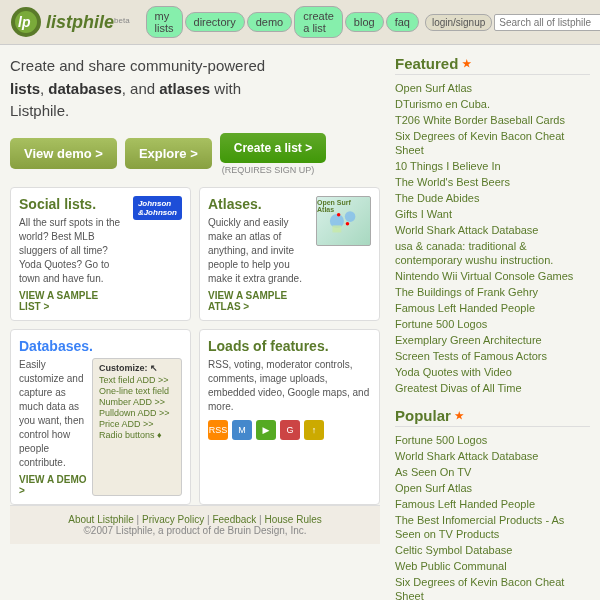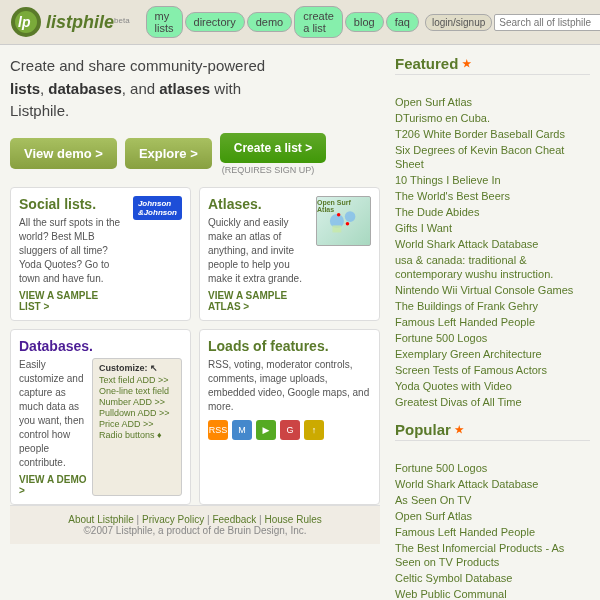--- a/index.html
+++ b/index.html
@@ -37,36 +37,36 @@
     .feature-box h2 { font-size: 14px; color: #5a7a2a; margin-bottom: 4px; }
     .feature-box p { font-size: 10px; color: #555; line-height: 1.4; margin-bottom: 4px; }
     .feature-link { font-size: 10px; color: #5a7a2a; text-decoration: none; font-weight: bold; display: block; margin-top: 4px; }
     #social-box { position: relative; }
     #atlas-box { position: relative; }
 
     
     #db-features { display: grid; grid-template-columns: 1fr 1fr; gap: 8px; }
     #db-box { background: white; border: 1px solid #ddd; border-radius: 4px; padding: 8px; }
     #features-box { background: white; border: 1px solid #ddd; border-radius: 4px; padding: 8px; }
-    #db-box h2 { font-size: 14px; color: #4c1d95; margin-bottom: 4px; }
+    #db-box h2 { font-size: 14px; color: #3b82f6; margin-bottom: 4px; }
     #features-box h2 { font-size: 14px; color: #5a7a2a; margin-bottom: 4px; }
     #db-inner { display: flex; gap: 4px; }
     #db-text { flex: 1; }
     #customize-box { background: #f0ece0; border: 1px solid #ccc; border-radius: 3px; padding: 4px 6px; font-size: 9px; min-width: 90px; }
     #customize-box h3 { font-size: 9px; font-weight: bold; margin-bottom: 2px; }
     .customize-item { color: #555; margin-bottom: 1px; }
     .customize-item span { color: #5a7a2a; }
     .cursor-icon { color: #333; }
 
     
     #footer { text-align: center; padding: 8px; font-size: 10px; color: #888; border-top: 1px solid #ddd; background: #f0ece4; }
     #footer a { color: #5a7a2a; text-decoration: none; }
 
     
-    #right-col h2 { font-size: 15px; font-weight: bold; color: #5a7a2a; margin-bottom: 20px; border-bottom: 1px solid #ddd; padding-bottom: 2px; display: flex; align-items: center; gap: 4px; }
+    #right-col h2 { font-size: 15px; font-weight: bold; color: #5a7a2a; margin-bottom: 6px; border-bottom: 1px solid #ddd; padding-bottom: 2px; display: flex; align-items: center; gap: 4px; }
     .rss-icon { color: #f60; font-size: 10px; }
     .featured-list { list-style: none; margin-bottom: 12px; }
     .featured-list li { margin-bottom: 2px; }
     .featured-list li a { font-size: 11px; color: #5a7a2a; text-decoration: none; }
 
     
     .jj-logo { float: right; margin-left: 4px; background: #1d4ed8; color: white; font-size: 8px; font-style: italic; font-weight: bold; padding: 3px 5px; border-radius: 3px; }
 
     .features-icons { display: flex; gap: 4px; margin-top: 6px; }
     .feat-icon { width: 20px; height: 20px; border-radius: 3px; display: flex; align-items: center; justify-content: center; font-size: 9px; color: white; }

